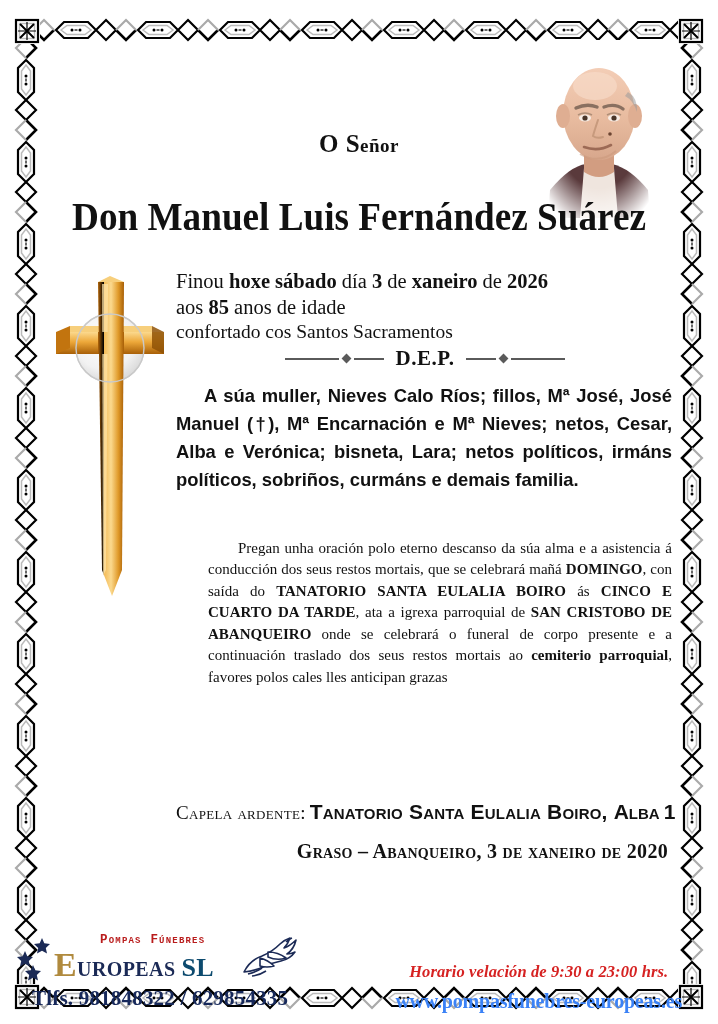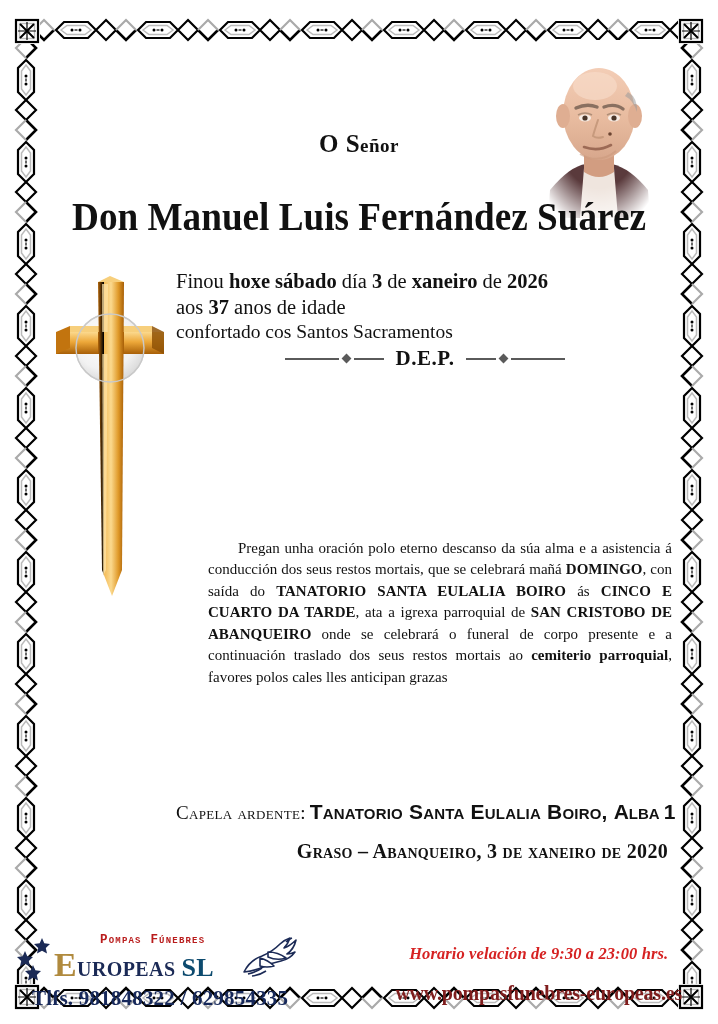--- a/index.html
+++ b/index.html
@@ -205,27 +205,28 @@
   }
   .right-footer{
     position:absolute;right:36px;top:18px;text-align:center;
   }
   .horario{
     font-family:"Liberation Serif", serif;
     font-style:italic;font-weight:bold;
     font-size:16.5px;
     color:#d62222;
     letter-spacing:.1px;
+    margin-top:18px;
   }
   .website{
     font-family:"Liberation Serif", serif;
     font-weight:bold;
     font-size:20px;
-    color:#7f1d1d;
-    margin-top:18px;
+    color:#3b82f6;
+    margin-top:8px;
     letter-spacing:-.2px;
   }
 </style>
 </head>
 <body>
 
 <div class="page">
 
   <div class="border-frame">
     <svg viewBox="0 0 690 992" preserveAspectRatio="none" xmlns="http://www.w3.org/2000/svg">
@@ -386,34 +387,35 @@
 
         <circle cx="62" cy="78" r="34" fill="none" stroke="#c9c9c9" stroke-width="1.4"></circle>
       </svg>
     </div>
 
     <div class="death-info">
       <div class="l1">
         <span>Finou </span><b>hoxe sábado</b><span> día </span><b>3</b><span> de </span><b>xaneiro</b><span> de </span><b>2026</b>
       </div>
       <div class="l2">
-        <span>aos </span><b>37</b><span> anos de idade</span>
+        <span>aos </span><b>85</b><span> anos de idade</span>
       </div>
       <div class="l3">confortado cos Santos Sacramentos</div>
       <div class="dep-row">
         <span class="rule"></span>
         <span class="diamond"></span>
         <span class="rule short"></span>
         <span class="dep-text">D.E.P.</span>
         <span class="rule short"></span>
         <span class="diamond"></span>
         <span class="rule"></span>
       </div>
     </div>
 
+    <div class="family">A súa muller, Nieves Calo Ríos; fillos, Mª José, José Manuel (†), Mª Encarnación e Mª Nieves; netos, Cesar, Alba e Verónica; bisneta, Lara; netos políticos, irmáns políticos, sobriños, curmáns e demais familia.</div>
 
     <div class="ceremony">
       <span>Pregan unha oración polo eterno descanso da súa alma e a asistencia á conducción dos seus restos mortais, que se celebrará mañá </span><b>DOMINGO</b><span>, con saída do </span><b>TANATORIO SANTA EULALIA BOIRO</b><span> ás </span><b>CINCO E CUARTO DA TARDE</b><span>, ata a igrexa parroquial de </span><b>SAN CRISTOBO DE ABANQUEIRO</b><span> onde se celebrará o funeral de corpo presente e a continuación traslado dos seus restos mortais ao </span><b>cemiterio parroquial</b><span>, favores polos cales lles anticipan grazas</span>
     </div>
 
     <div class="capela">
       <span class="lab">Capela ardente:</span>
       <span class="val">Tanatorio Santa Eulalia Boiro</span><span class="val">, </span><span class="sala">Alba</span>
       <span class="sala">1</span>
     </div>

